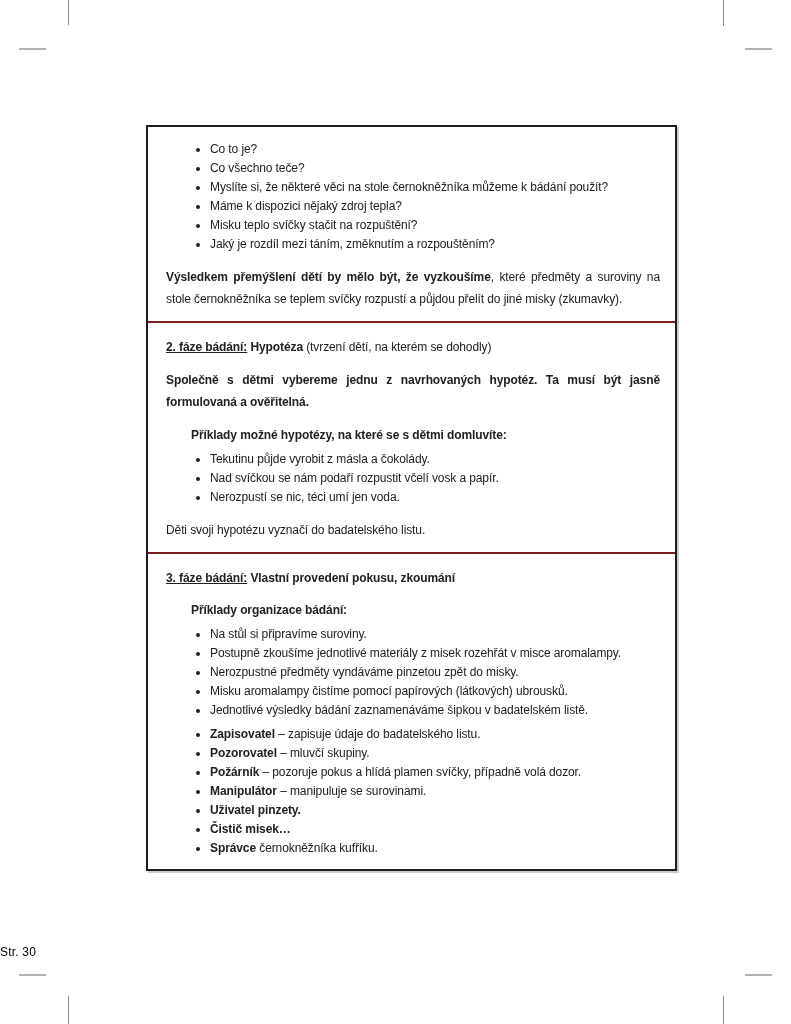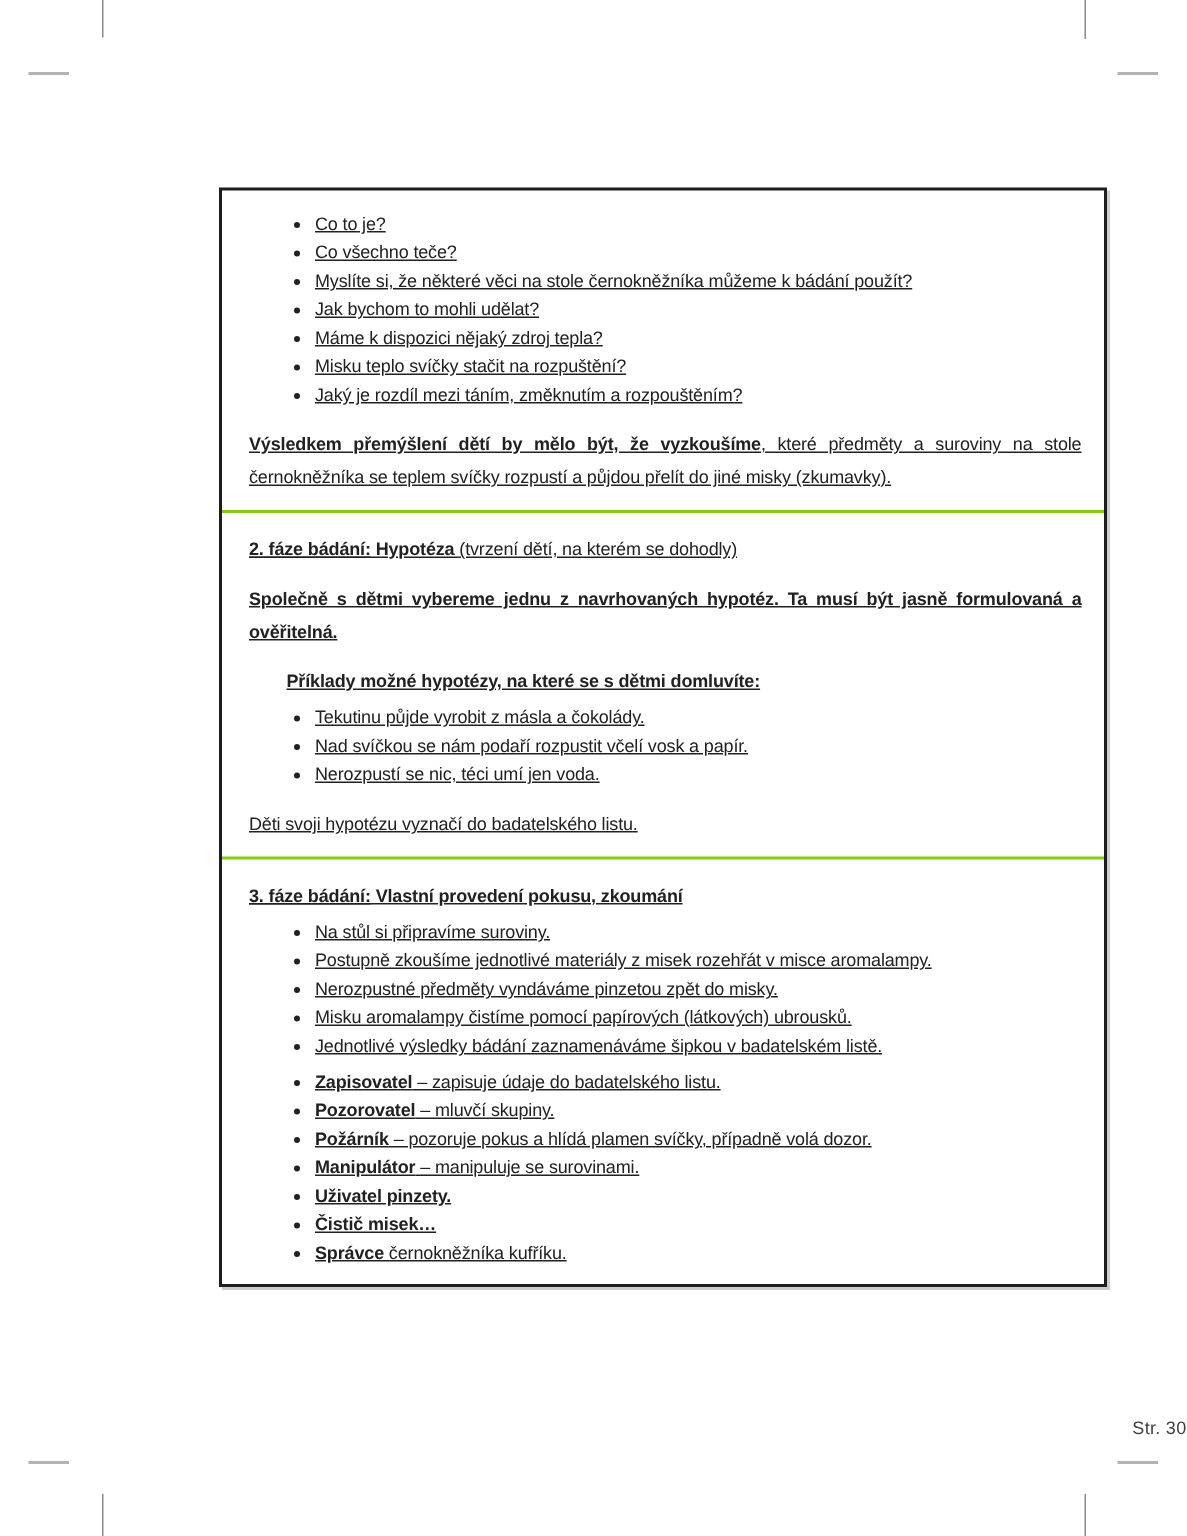--- a/index.html
+++ b/index.html
@@ -15,47 +15,46 @@
   #tl-h{left:19px;top:48px;}
   #tr-v{left:723px;top:0;height:26px;}
   #tr-h{left:745px;top:48px;}
   #bl-h{left:19px;top:974px;}
   #bl-v{left:68px;top:996px;height:28px;}
   #br-h{left:745px;top:974px;}
   #br-v{left:723px;top:996px;height:28px;}
 
   
   .doc-box{
-    position:absolute;left:146px;top:125px;width:592px;box-sizing:border-box;
+    position:absolute;left:146px;top:125px;width:531px;box-sizing:border-box;
     background:#fff;border:2px solid #1d1d1d;
     box-shadow:2px 2px 0 rgba(110,110,110,0.35);
-    text-decoration:underline;
   }
   .sec{padding:8px 15px 11px 18px;}
-  .sec + .sec{border-top:2px solid #84cc16;}
+  .sec + .sec{border-top:2px solid #7f1d1d;}
 
   .txt{font-size:12px;letter-spacing:-0.1px;}
   p.body{margin:12px 0 0;line-height:22px;text-align:justify;}
   .head{font-weight:bold;line-height:20px;margin:6px 0 0;}
   .head .u{text-decoration:underline;}
   .head .reg{font-weight:normal;}
   .subhead{font-weight:bold;line-height:20px;margin:12px 0 2px;padding-left:25px;}
   .lead-bold{font-weight:bold;}
 
   ul{list-style:none;margin:5px 0 0;padding:0 0 0 44px;}
   li{position:relative;line-height:19px;margin:0;}
   li::before{
     content:"";position:absolute;left:-14px;top:8px;width:4px;height:4px;
     border-radius:50%;background:#212121;
   }
   li b{font-weight:bold;}
 
   .footer{
-    position:absolute;left:0;top:945px;width:791px;text-align:right;
-    font-size:12px;color:#404040;letter-spacing:0.2px;
+    position:absolute;left:0;top:945px;width:791px;text-align:left;
+    font-size:12px;color:#000000;letter-spacing:0.2px;
   }
 </style>
 </head>
 <body>
 
 <div class="mark v" id="tl-v"></div>
 <div class="mark h" id="tl-h"></div>
 <div class="mark v" id="tr-v"></div>
 <div class="mark h" id="tr-h"></div>
 <div class="mark h" id="bl-h"></div>
@@ -63,21 +62,20 @@
 <div class="mark h" id="br-h"></div>
 <div class="mark v" id="br-v"></div>
 
 <div class="doc-box">
 
   <div class="sec txt">
     <ul>
       <li>Co to je?</li>
       <li>Co všechno teče?</li>
       <li>Myslíte si, že některé věci na stole černokněžníka můžeme k bádání použít?</li>
-      <li>Jak bychom to mohli udělat?</li>
       <li>Máme k dispozici nějaký zdroj tepla?</li>
       <li>Misku teplo svíčky stačit na rozpuštění?</li>
       <li>Jaký je rozdíl mezi táním, změknutím a rozpouštěním?</li>
     </ul>
     <p class="body"><b>Výsledkem přemýšlení dětí by mělo být, že vyzkoušíme</b><span>, které předměty a suroviny na stole černokněžníka se teplem svíčky rozpustí a půjdou přelít do jiné misky (zkumavky).</span></p>
   </div>
 
   <div class="sec txt">
     <div class="head"><span class="u">2. fáze bádání:</span><span> Hypotéza </span><span class="reg">(tvrzení dětí, na kterém se dohodly)</span></div>
     <p class="body lead-bold">Společně s dětmi vybereme jednu z navrhovaných hypotéz. Ta musí být jasně formulovaná a ověřitelná.</p>
@@ -85,20 +83,21 @@
     <ul>
       <li>Tekutinu půjde vyrobit z másla a čokolády.</li>
       <li>Nad svíčkou se nám podaří rozpustit včelí vosk a papír.</li>
       <li>Nerozpustí se nic, téci umí jen voda.</li>
     </ul>
     <p class="body">Děti svoji hypotézu vyznačí do badatelského listu.</p>
   </div>
 
   <div class="sec txt">
     <div class="head"><span class="u">3. fáze bádání:</span><span> Vlastní provedení pokusu, zkoumání</span></div>
+    <div class="subhead">Příklady organizace bádání:</div>
     <ul>
       <li>Na stůl si připravíme suroviny.</li>
       <li>Postupně zkoušíme jednotlivé materiály z misek rozehřát v misce aromalampy.</li>
       <li>Nerozpustné předměty vyndáváme pinzetou zpět do misky.</li>
       <li>Misku aromalampy čistíme pomocí papírových (látkových) ubrousků.</li>
       <li>Jednotlivé výsledky bádání zaznamenáváme šipkou v badatelském listě.</li>
     </ul>
     <ul>
       <li><b>Zapisovatel</b><span> – zapisuje údaje do badatelského listu.</span></li>
       <li><b>Pozorovatel</b><span> – mluvčí skupiny.</span></li>

